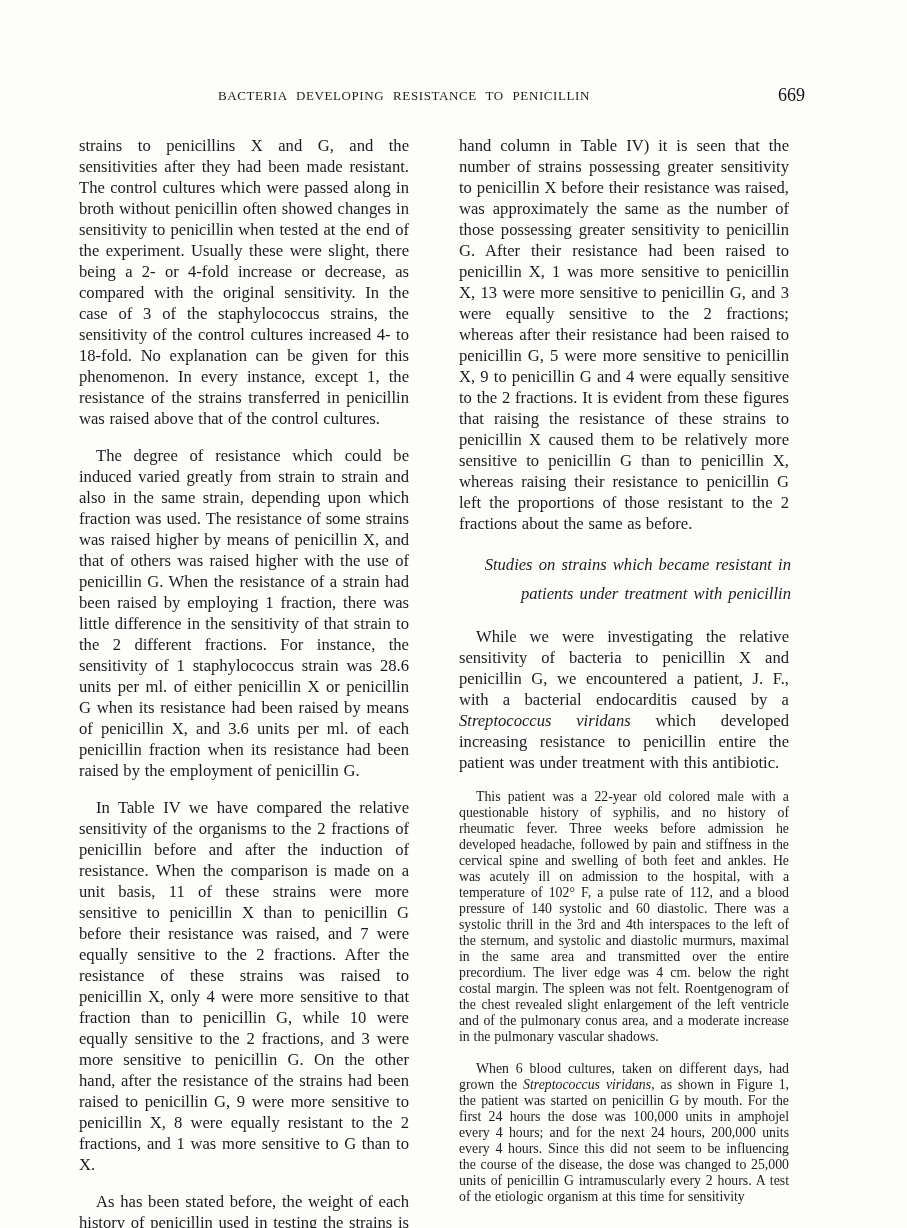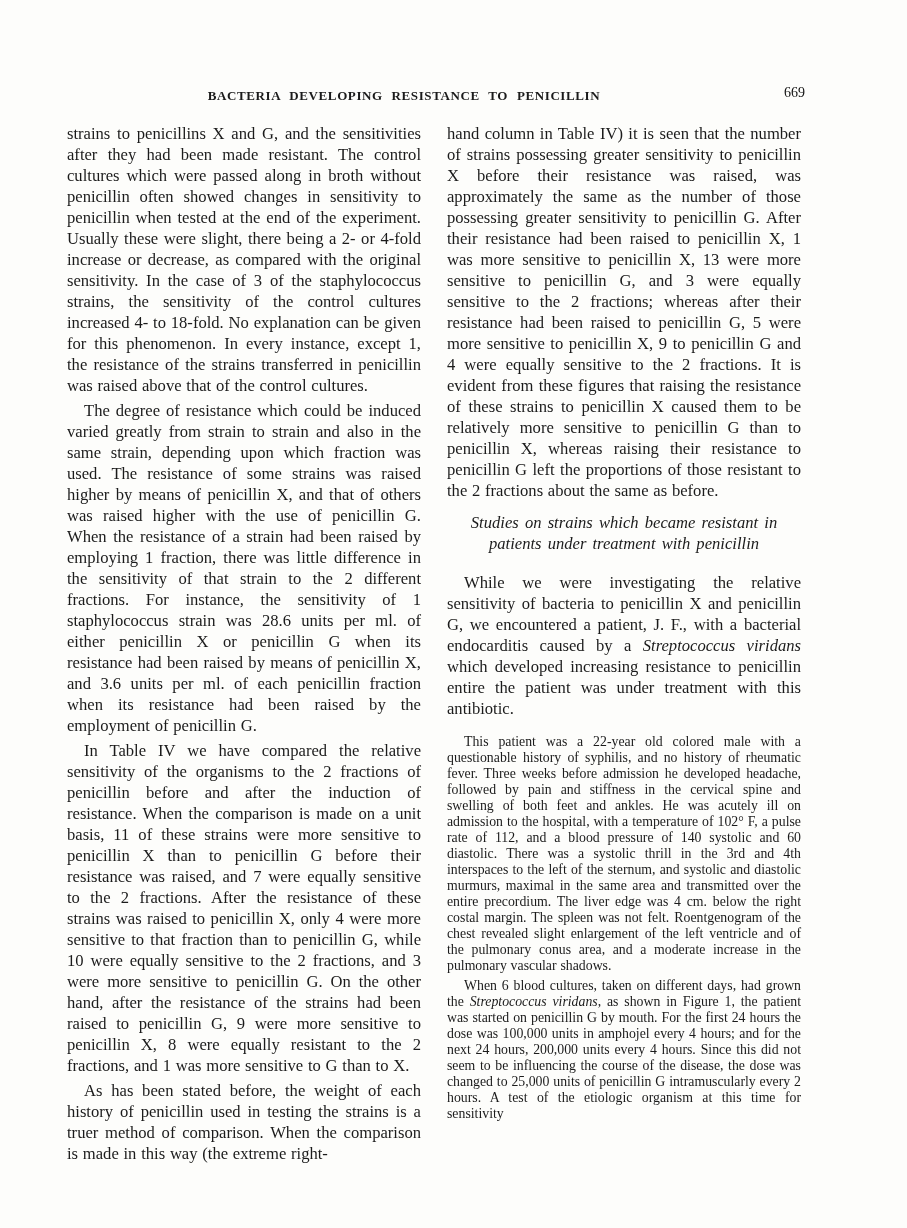--- a/index.html
+++ b/index.html
@@ -14,48 +14,48 @@
   .page { position: absolute; inset: 0; }
 
   .running-header {
     position: absolute;
     top: 88px; left: 63px; width: 742px;
     height: 20px;
   }
   .running-title {
     position: absolute; left: 0; right: 60px;
     text-align: center;
-    font-size: 13px; font-weight: 700;
+    font-size: 13px; font-weight: 400;
     letter-spacing: 0.6px; word-spacing: 5px;
     white-space: nowrap;
   }
   .page-number {
     position: absolute; right: 0; top: -3px;
-    font-size: 14px; font-weight: 400;
+    font-size: 18px; font-weight: 400;
     color: #111;
   }
 
   .content {
     position: absolute;
     top: 119px; left: 63px; width: 742px;
     display: flex; justify-content: space-between;
   }
   .column { width: 362px; }
 
-  p.block { margin: 4px; text-align: justify; }
+  p.block { margin: 16px; text-align: justify; }
   p.body {
     font-size: 16.6px; line-height: 21px;
     word-spacing: 0.6px;
   }
   p.indent { text-indent: 17px; }
   p.heading {
     font-style: italic;
-    text-align: center;
+    text-align: right;
     text-indent: 0;
-    font-size: 16.6px; line-height: 21px;
+    font-size: 16.6px; line-height: 29px;
     margin: 11px 14px 18px 14px;
     word-spacing: 2px;
   }
   p.small {
     font-size: 13.8px; line-height: 16px;
     word-spacing: 0.4px;
   }
   p.body + p.small { margin-top: 15px; }
   em { font-style: italic; }
 </style>

